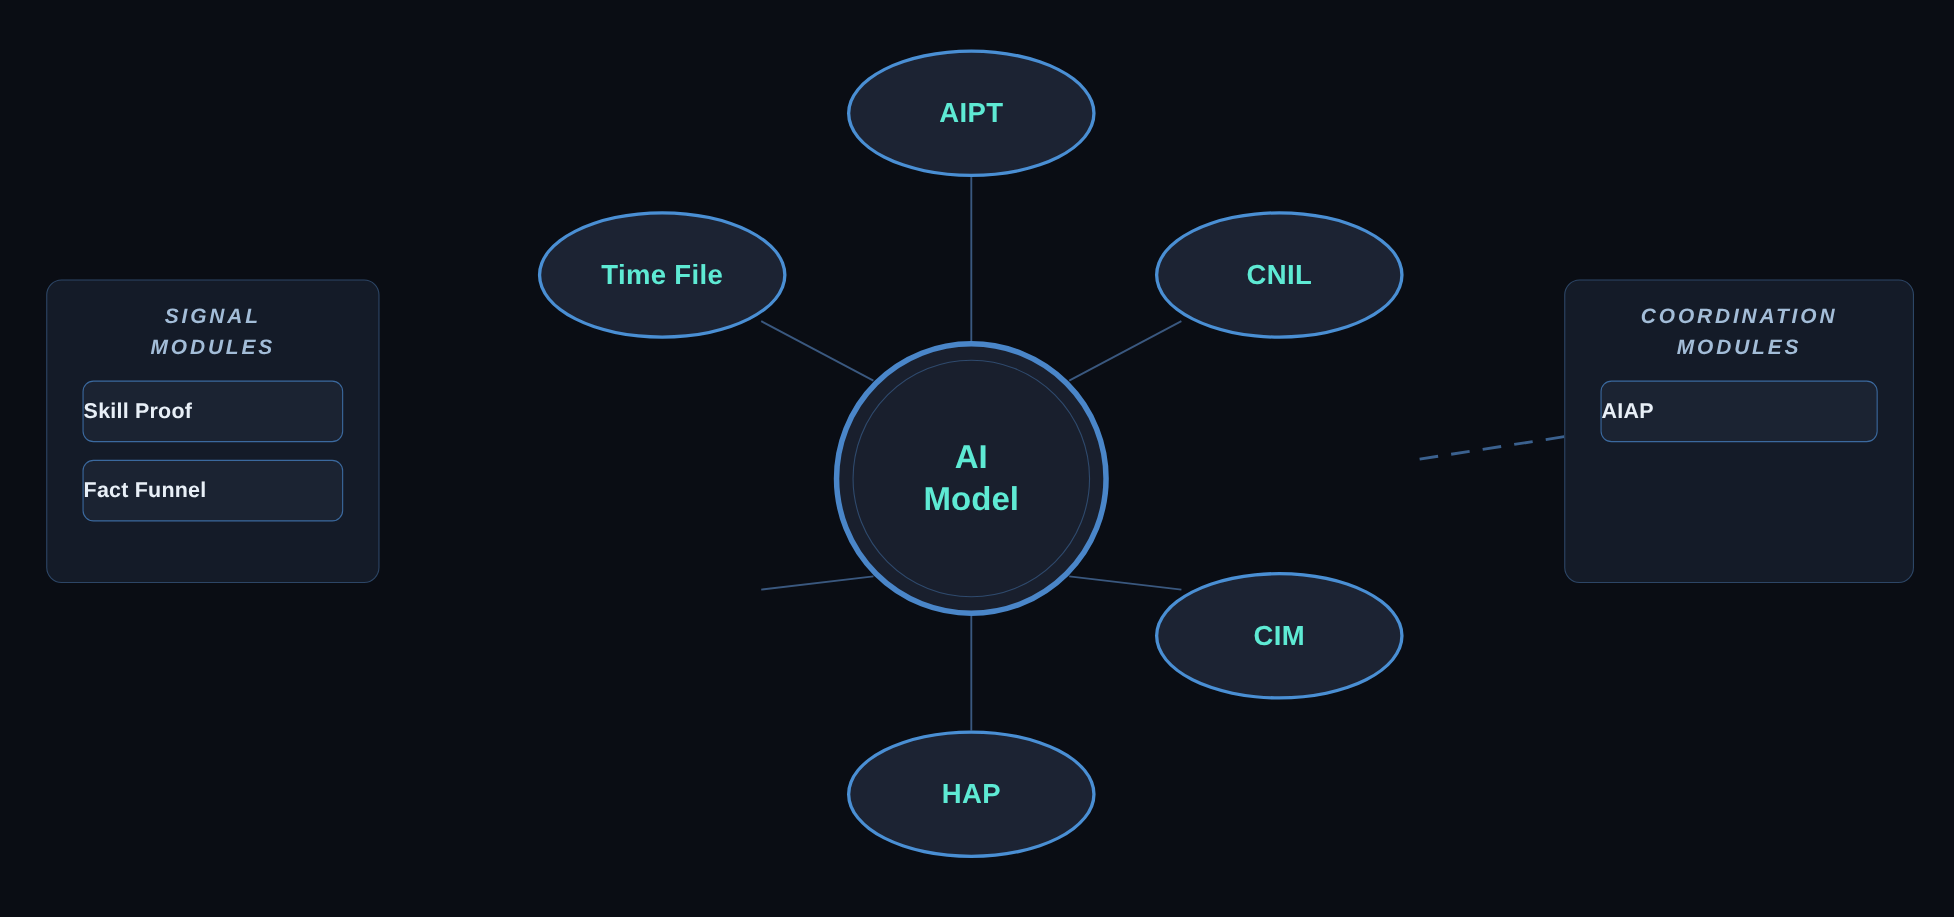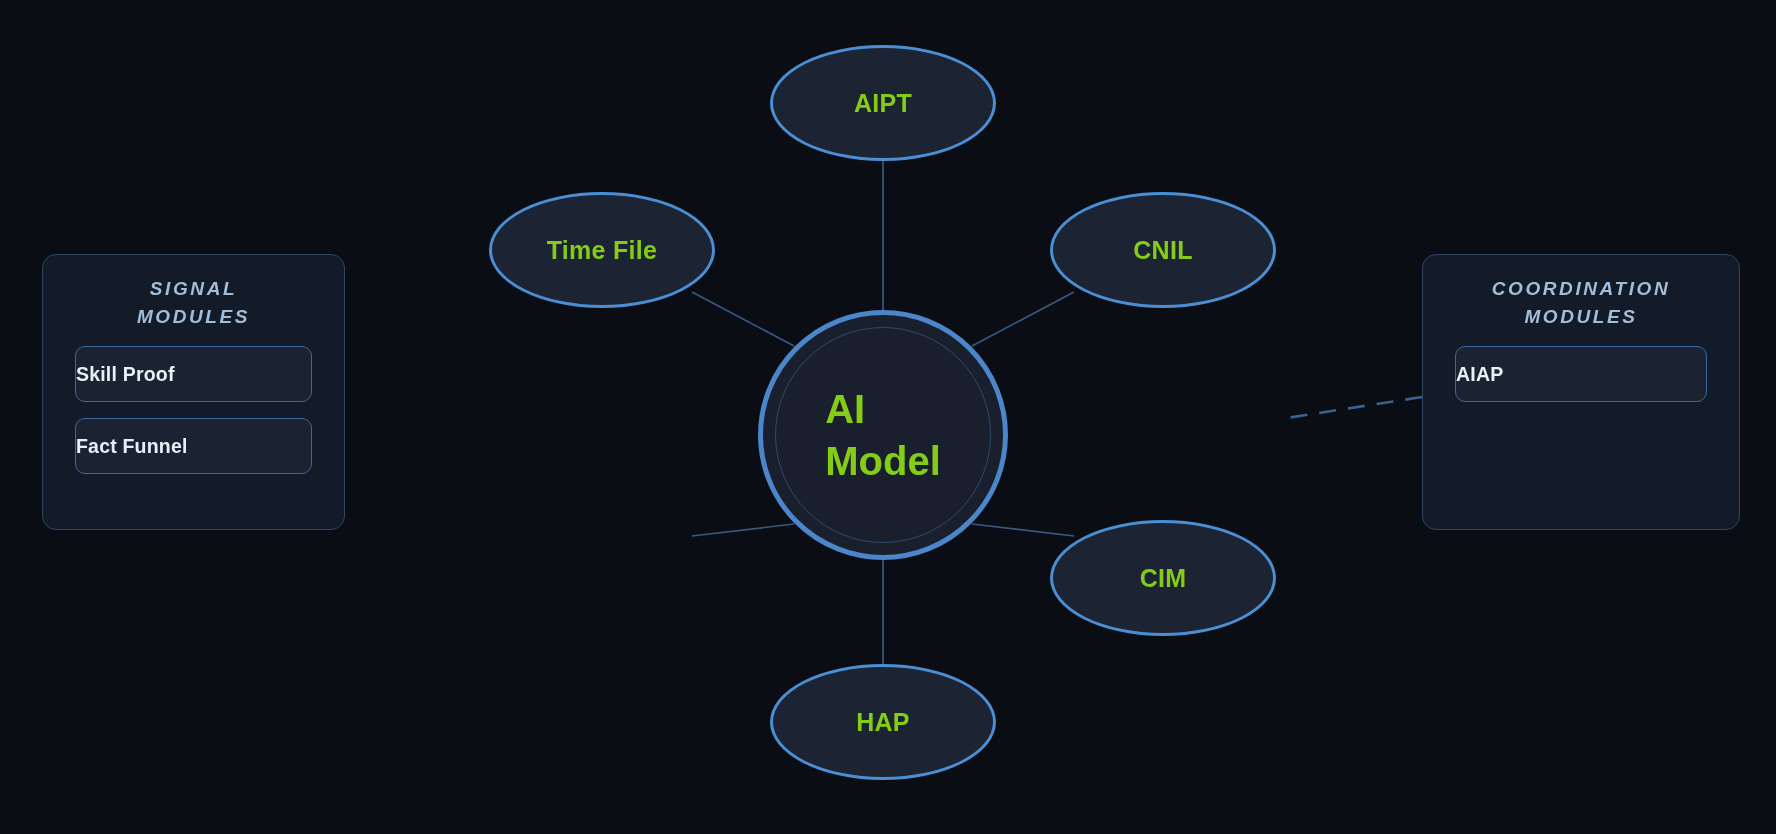--- a/index.html
+++ b/index.html
@@ -72,43 +72,44 @@
   }
   .module-btn + .module-btn { margin-top: 16px; }
 
   
   .node {
     position: absolute;
     box-sizing: border-box;
     display: flex;
     align-items: center;
     justify-content: center;
+    text-align: center;
     border-radius: 50%;
     z-index: 3;
-    color: #84cc16;
+    color: #5eead4;
   }
   .node-orbit {
     width: 226px;
     height: 116px;
     margin-left: -113px;
     margin-top: -58px;
     background: #1c2333;
     border: 3px solid #4a8fd4;
     font-size: 25px;
     font-weight: 700;
     letter-spacing: .3px;
   }
   .node-center {
     width: 250px;
     height: 250px;
     margin-left: -125px;
     margin-top: -125px;
     background: #191f2d;
     border: 5px solid #4a86c9;
-    font-size: 40px;
+    font-size: 30px;
     font-weight: 700;
     line-height: 1.3;
     white-space: pre-line;
     z-index: 5;
   }
   .node-center::before {
     content: "";
     position: absolute;
     left: 12px; top: 12px; right: 12px; bottom: 12px;
     border: 1.5px solid #2f4a6d;

